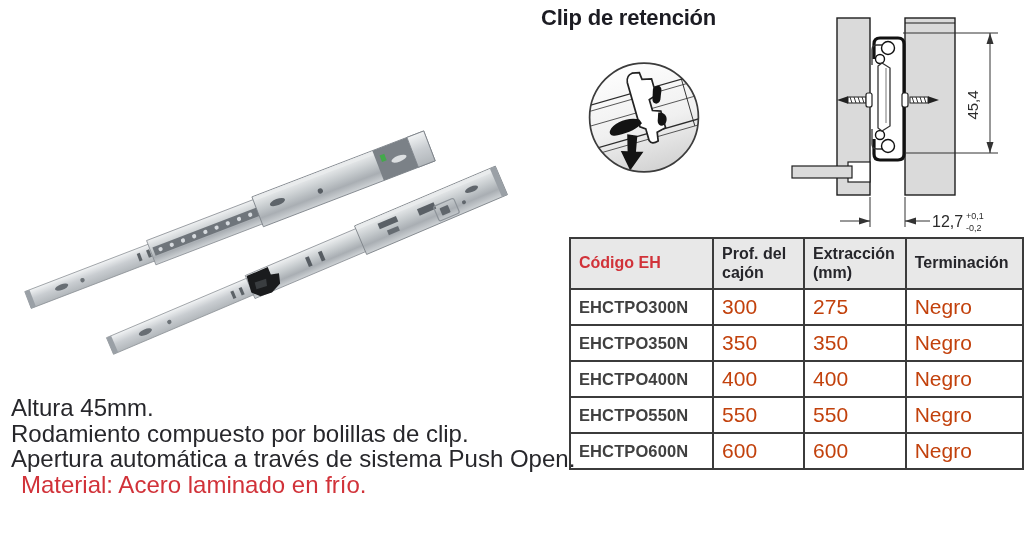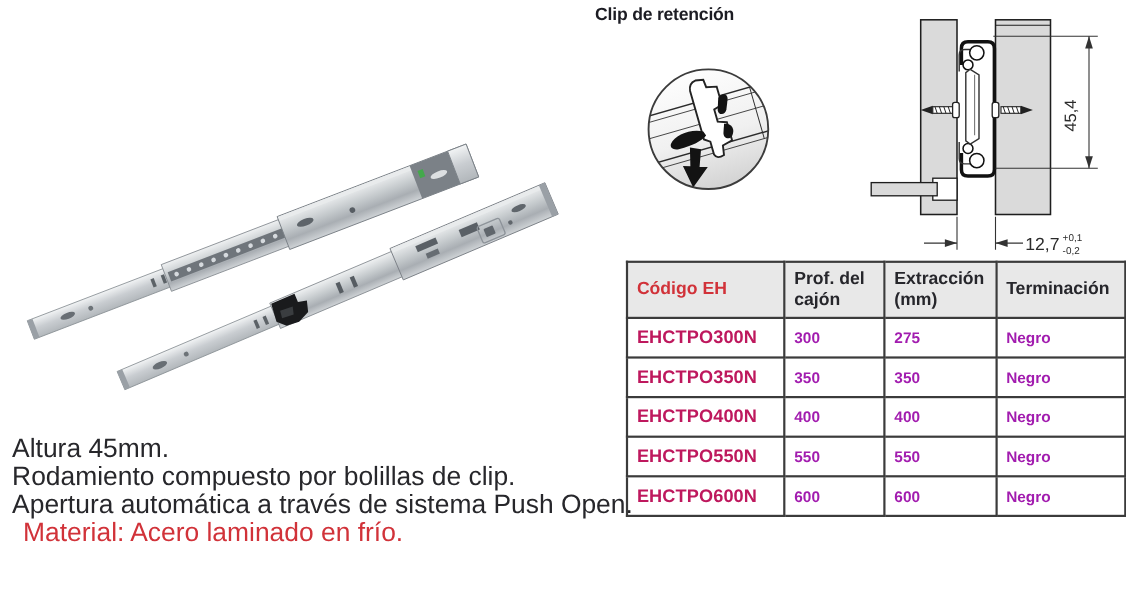--- a/index.html
+++ b/index.html
@@ -5,21 +5,21 @@
   html,body{margin:0;padding:0;}
   body{
     width:1024px;height:544px;background:#ffffff;
     font-family:"Liberation Sans", sans-serif;
     position:relative;overflow:hidden;color:#26262b;
   }
   .abs{position:absolute;}
 
   
   .clip-title{
-    left:541px;top:5px;font-size:16px;font-weight:800;color:#1c1c23;
+    left:541px;top:5px;font-size:22px;font-weight:800;color:#1c1c23;
     letter-spacing:-0.2px;
   }
 
   
   .photo{left:0;top:50px;width:540px;height:345px;}
   .clip-circle{left:576px;top:48px;width:136px;height:136px;}
   .tech{left:790px;top:5px;width:234px;height:230px;}
 
   
   .desc{
@@ -36,22 +36,22 @@
   }
   .spec-table th,.spec-table td{
     border:2px solid #3b3b3b;padding:2px 4px 2px 8px;text-align:left;
     vertical-align:middle;overflow:hidden;
   }
   .spec-table thead th{
     background:#e8e8e8;font-size:16px;font-weight:700;color:#26262b;
     height:45px;line-height:1.15;
   }
   .spec-table thead th.code-h{color:#d13239;}
-  .spec-table td{height:30px;font-size:14px;font-weight:700;color:#a21caf;}
-  .spec-table td.code{color:#be185d;font-weight:800;font-size:16.5px;letter-spacing:0.1px;}
+  .spec-table td{height:30px;font-size:21px;font-weight:400;color:#c2410c;}
+  .spec-table td.code{color:#404040;font-weight:800;font-size:16.5px;letter-spacing:0.1px;}
 </style>
 </head>
 <body>
 
 <div class="abs photo">
   <svg width="540" height="345" viewBox="0 0 540 345">
     <defs>
       <linearGradient id="mA" x1="0" y1="0" x2="0" y2="1">
         <stop offset="0" stop-color="#eff1f2"></stop>
           <stop offset="0.45" stop-color="#c3c8cb"></stop>

